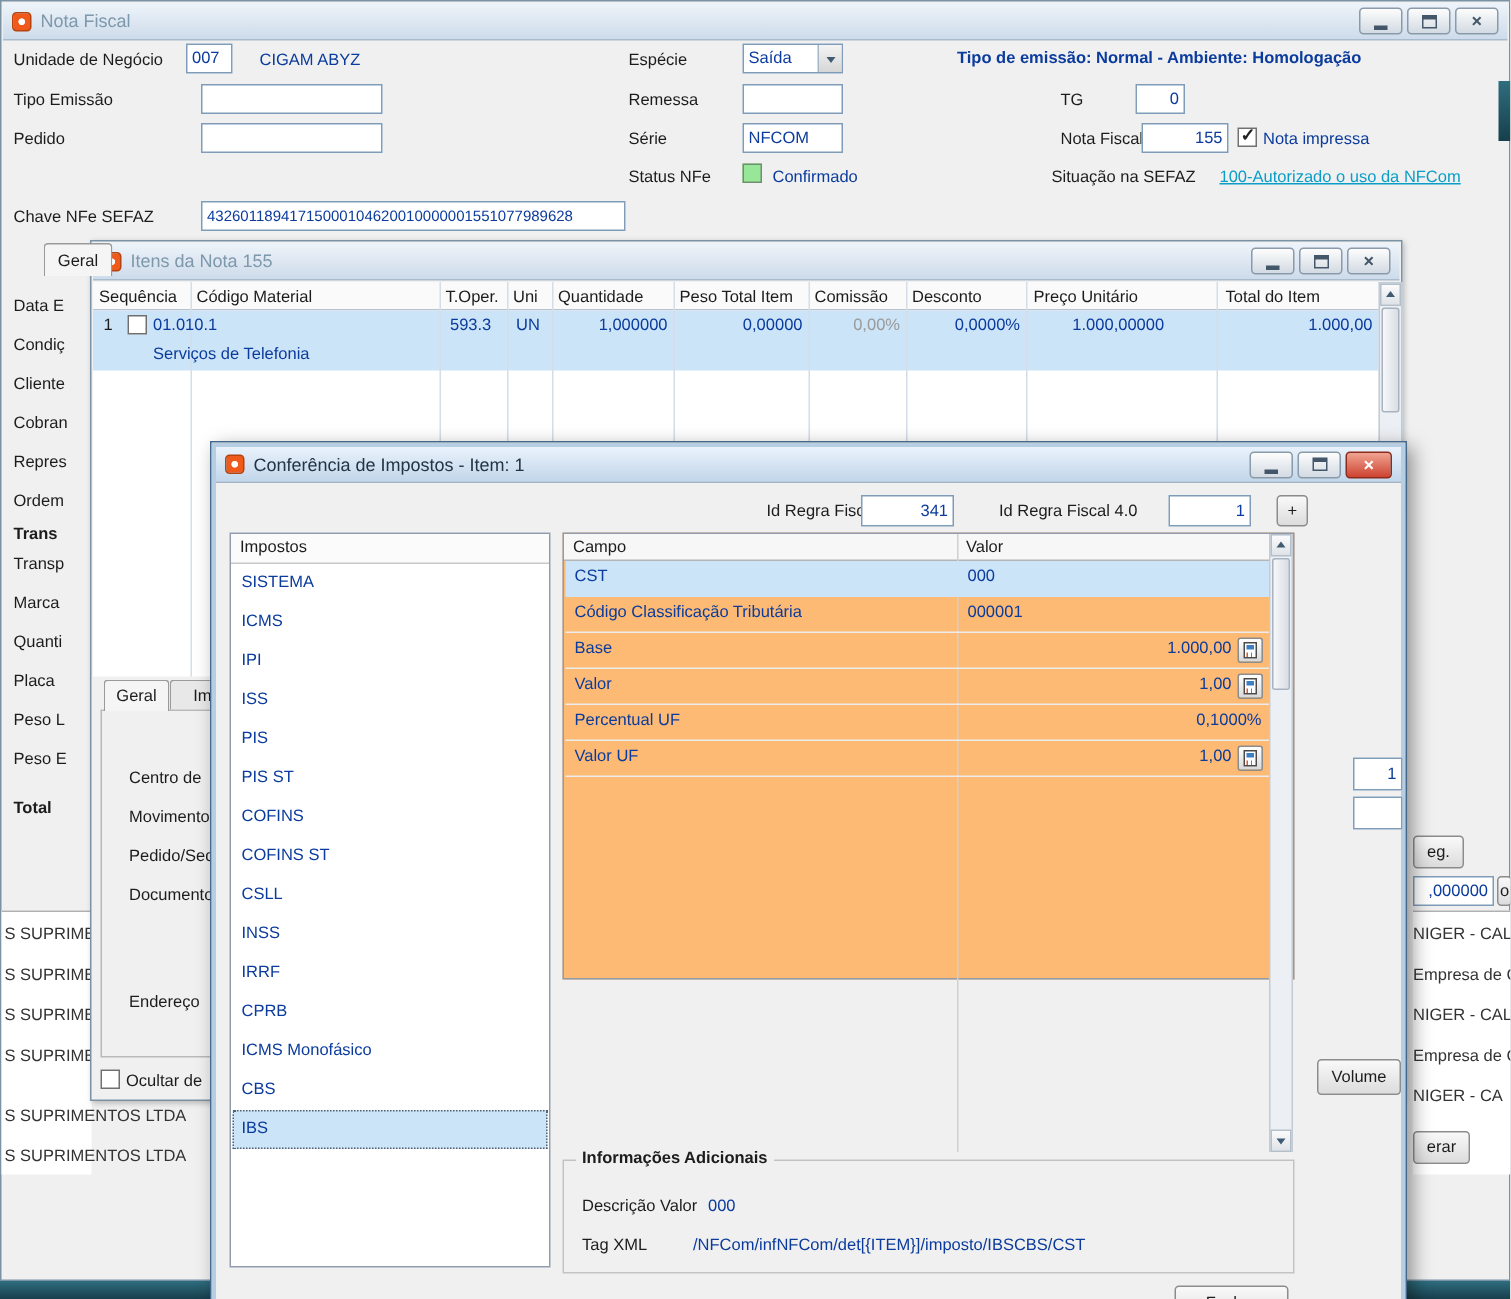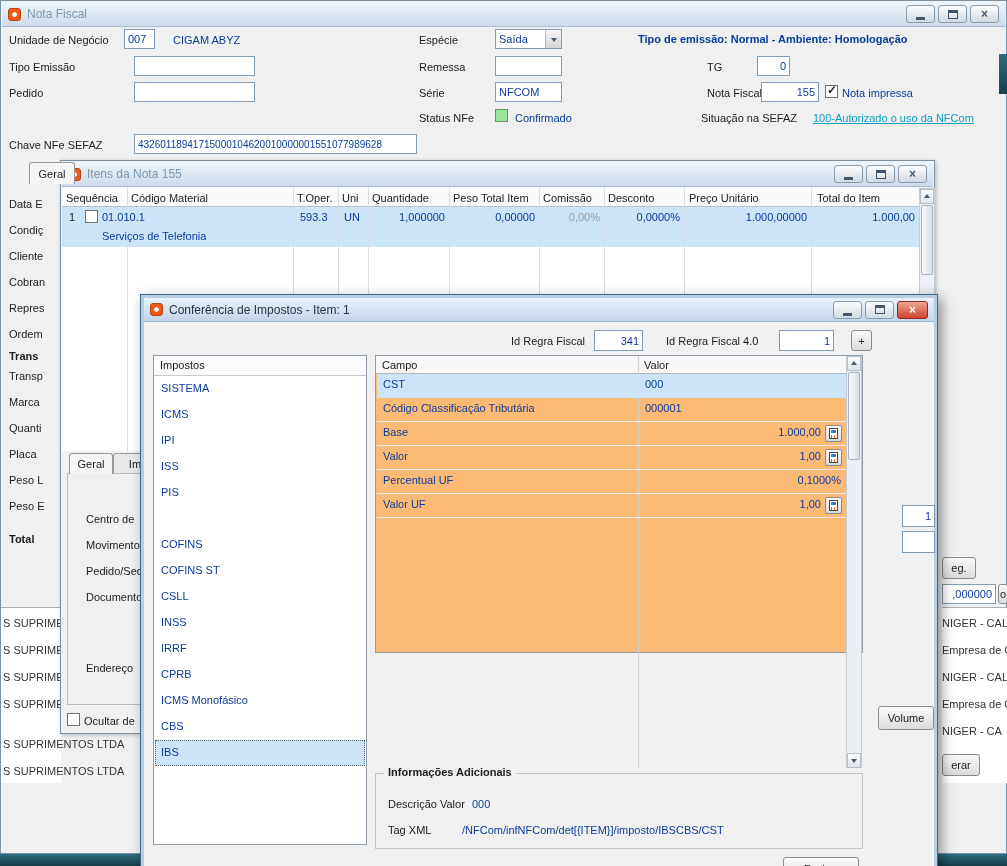--- a/index.html
+++ b/index.html
@@ -213,21 +213,21 @@
 
     <span class="lbl" style="left:8px;top:50px">1</span>
     <span class="cb" style="left:24px;top:49px"></span>
     <span class="lbl navy" style="left:41px;top:50px">01.010.1</span>
     <span class="lbl navy" style="left:239px;top:50px">593.3</span>
     <span class="lbl navy" style="left:283px;top:50px">UN</span>
     <span class="lbl navy" style="left:307px;top:50px;width:77px;text-align:right">1,000000</span>
     <span class="lbl navy" style="left:388px;top:50px;width:86px;text-align:right">0,00000</span>
     <span class="lbl gray" style="left:478px;top:50px;width:61px;text-align:right">0,00%</span>
     <span class="lbl navy" style="left:543px;top:50px;width:76px;text-align:right">0,0000%</span>
-    <span class="lbl navy" style="left:623px;top:50px;width:123px;text-align:right">1.000,00000</span>
+    <span class="lbl navy" style="left:623px;top:50px;width:123px;text-align:center">1.000,00000</span>
     <span class="lbl navy" style="left:750px;top:50px;width:104px;text-align:right">1.000,00</span>
     <span class="lbl navy" style="left:41px;top:69px">Serviços de Telefonia</span>
 
     <div class="vscroll" style="left:858px;top:27px;height:263px">
       <span class="vs-btn" style="top:0">
           <i class="tri-up"></i>
         </span>
       <span class="vs-thumb" style="top:16px;height:70px"></span>
       <span class="vs-btn" style="bottom:0">
           <i class="tri-down"></i>
@@ -258,32 +258,33 @@
             <i class="g-min"></i>
           </span>
         <span class="tb-btn">
             <i class="g-max"></i>
           </span>
         <span class="tb-btn red">×</span>
       </span>
     </header>
 
     <span class="lbl" style="left:370px;top:40px">Id Regra Fiscal</span>
-    <div class="input right" style="left:453px;top:35px;width:49px;height:21px">341</div>
+    <div class="input right" style="left:433px;top:35px;width:62px;height:21px">341</div>
     <span class="lbl" style="left:525px;top:40px">Id Regra Fiscal 4.0</span>
     <div class="input right" style="left:638px;top:35px;width:55px;height:21px">1</div>
     <div class="btn" style="left:710px;top:35px;width:21px;height:21px">+</div>
 
     <div class="abs" style="left:12px;top:60px;width:214px;height:490px;background:#fff;border:1px solid #909cab">
       <div class="abs" style="left:0;top:0;right:0;height:20px;background:#fbfbfb;border-bottom:1px solid #c9c9c9;padding:3px 0 0 6px">Impostos</div>
       <div class="li" style="top:20px">SISTEMA</div>
       <div class="li" style="top:46px">ICMS</div>
       <div class="li" style="top:72px">IPI</div>
       <div class="li" style="top:98px">ISS</div>
       <div class="li" style="top:124px">PIS</div>
+      <div class="li" style="top:150px">PIS ST</div>
       <div class="li" style="top:176px">COFINS</div>
       <div class="li" style="top:202px">COFINS ST</div>
       <div class="li" style="top:228px">CSLL</div>
       <div class="li" style="top:254px">INSS</div>
       <div class="li" style="top:280px">IRRF</div>
       <div class="li" style="top:306px">CPRB</div>
       <div class="li" style="top:332px">ICMS Monofásico</div>
       <div class="li" style="top:358px">CBS</div>
       <div class="li sel" style="top:384px">IBS</div>
     </div>

